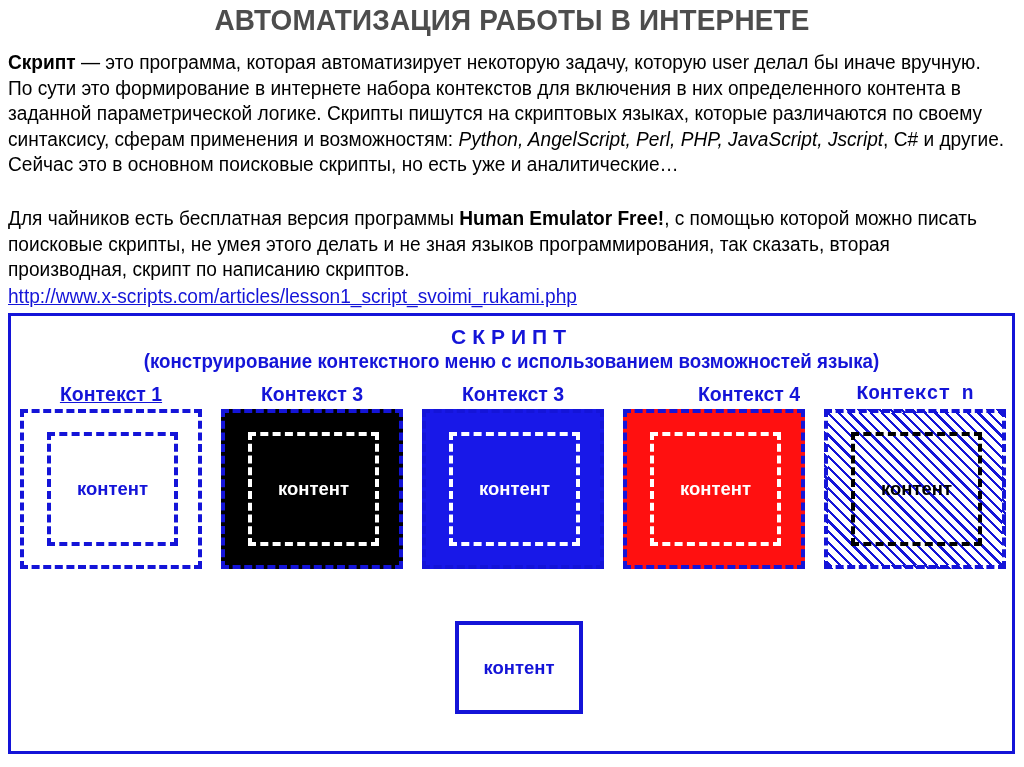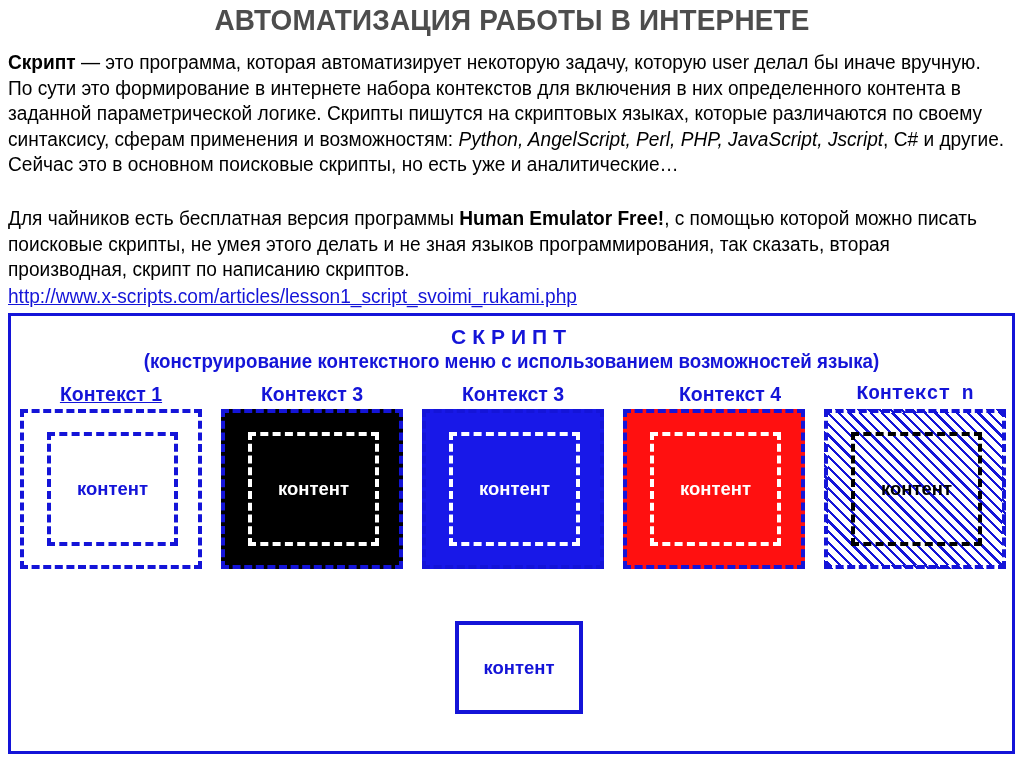--- a/index.html
+++ b/index.html
@@ -207,21 +207,21 @@
 <div class="body-text para-2"><span>Для чайников есть бесплатная версия программы </span><b>Human Emulator Free!</b><span>, с помощью которой можно писать поисковые скрипты, не умея этого делать и не зная языков программирования, так сказать, вторая производная, скрипт по написанию скриптов.</span><br><a class="url-link" href="#">http://www.x-scripts.com/articles/lesson1_script_svoimi_rukami.php</a></div>
 
 <div class="diagram">
 
   <div class="diagram-title">СКРИПТ</div>
   <div class="diagram-subtitle">(конструирование контекстного меню с использованием возможностей языка)</div>
 
   <div class="ctx-label" style="left:9px;  width:182px;text-decoration:underline;">Контекст 1</div>
   <div class="ctx-label" style="left:210px; width:182px;">Контекст 3</div>
   <div class="ctx-label" style="left:411px; width:182px;">Контекст 3</div>
-  <div class="ctx-label" style="left:628px; width:182px;text-align:center;">Контекст 4</div>
+  <div class="ctx-label" style="left:647px; width:182px;text-align:center;">Контекст 4</div>
   <div class="ctx-label" style="left:813px; width:182px;font-family:Liberation Mono, monospace;">Контекст n</div>
 
   <div class="ctx-box box1" style="left:9px;">
     <div class="outer"></div>
     <div class="inner">
       <span class="label">контент</span>
     </div>
   </div>
 
   <div class="ctx-box box2" style="left:210px;">

